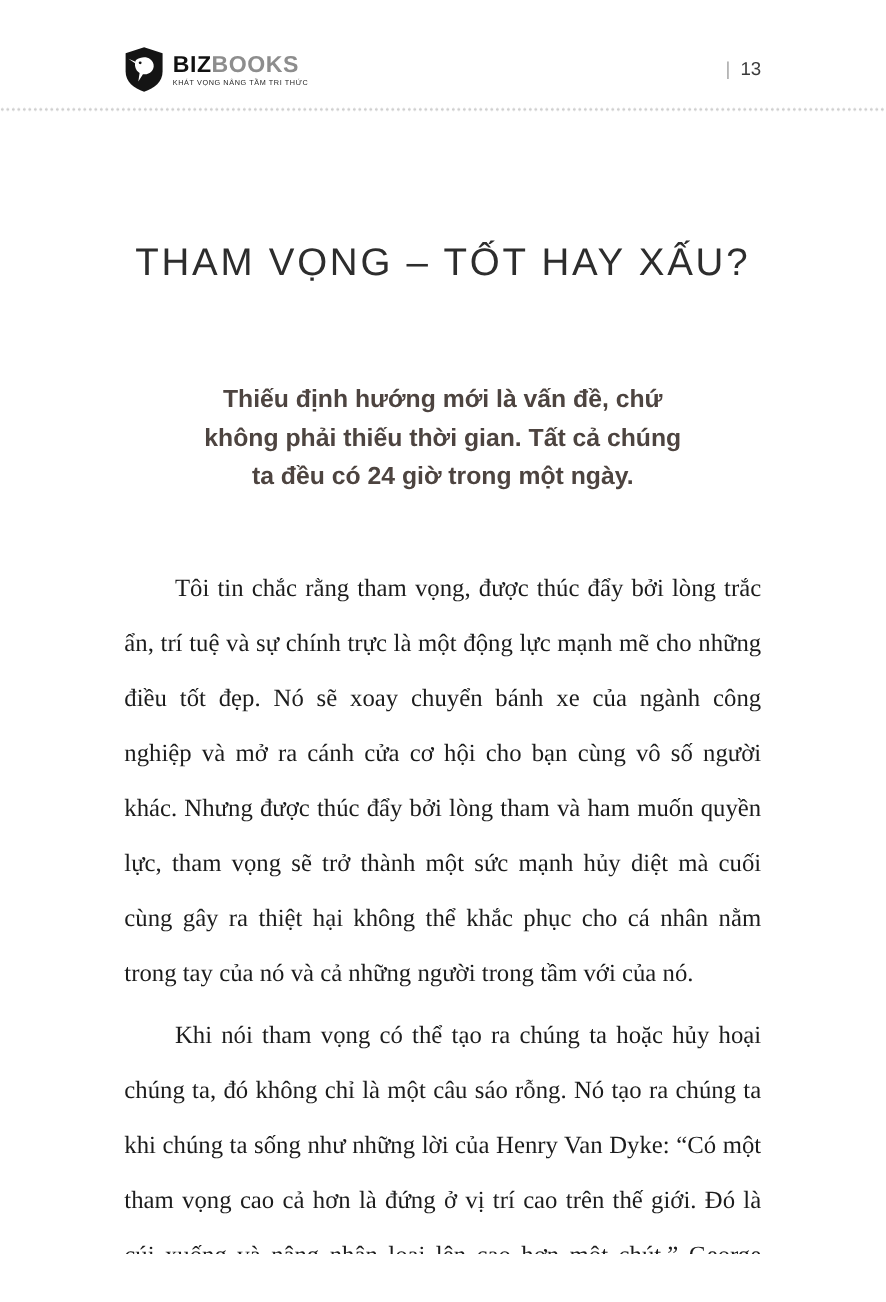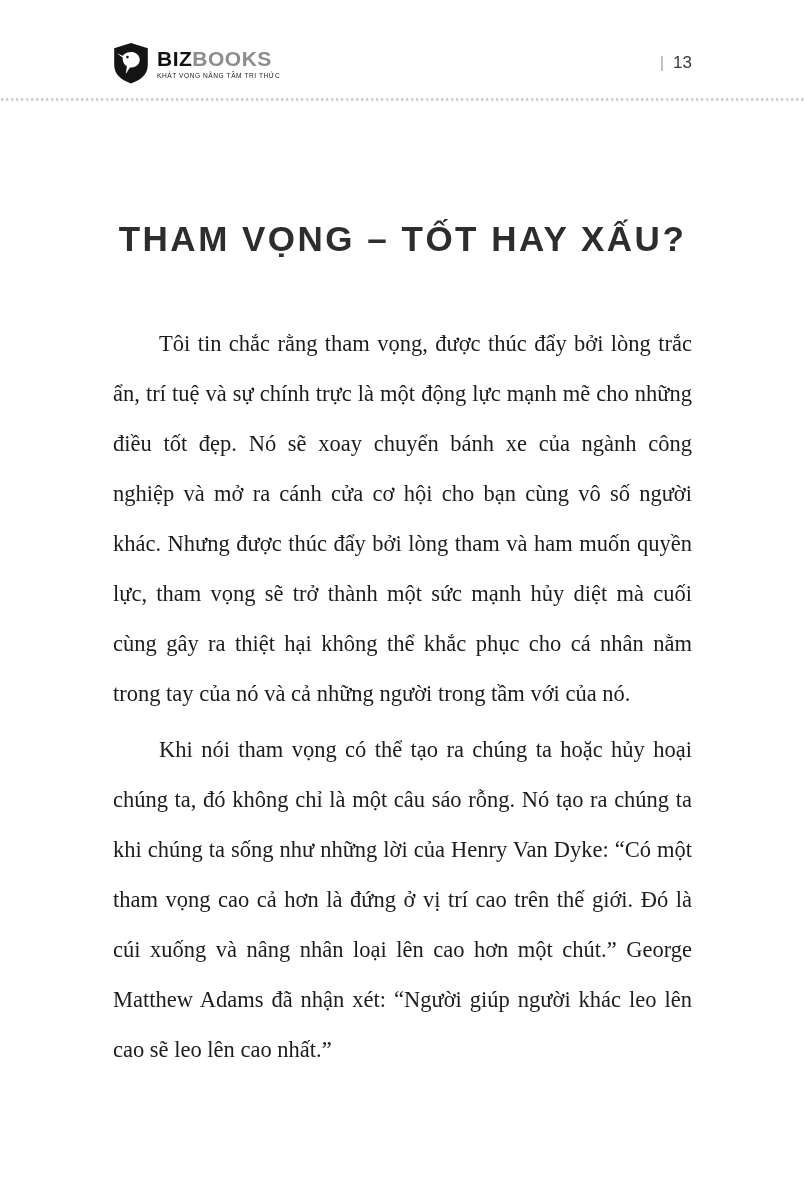--- a/index.html
+++ b/index.html
@@ -59,21 +59,21 @@
     height: 7px;
     background-image: radial-gradient(circle at 2.2px 3.5px, #cfcfcf 1.2px, transparent 1.5px);
     background-size: 5px 7px;
     background-repeat: repeat-x;
   }
 
   .chapter-title {
     margin-top: 116px;
     text-align: center;
     font-family: "Liberation Sans", sans-serif;
-    font-weight: bold;
+    font-weight: normal;
     font-size: 35px;
     letter-spacing: 2.5px;
     color: #2d2d2d;
   }
 
   .epigraph {
     margin-top: 86px;
     text-align: center;
     font-family: "Liberation Sans", sans-serif;
     font-weight: bold;
@@ -113,19 +113,24 @@
     <div class="pagenum">
       <span class="bar">|</span>
       <span class="num">13</span>
     </div>
   </div>
 
   <div class="perforation"></div>
 
   <h1 class="chapter-title">THAM VỌNG – TỐT HAY XẤU?</h1>
 
+  <div class="epigraph">
+    <div>Thiếu định hướng mới là vấn đề, chứ</div>
+    <div>không phải thiếu thời gian. Tất cả chúng</div>
+    <div>ta đều có 24 giờ trong một ngày.</div>
+  </div>
 
   <div class="body-text">
     <p>Tôi tin chắc rằng tham vọng, được thúc đẩy bởi lòng trắc ẩn, trí tuệ và sự chính trực là một động lực mạnh mẽ cho những điều tốt đẹp. Nó sẽ xoay chuyển bánh xe của ngành công nghiệp và mở ra cánh cửa cơ hội cho bạn cùng vô số người khác. Nhưng được thúc đẩy bởi lòng tham và ham muốn quyền lực, tham vọng sẽ trở thành một sức mạnh hủy diệt mà cuối cùng gây ra thiệt hại không thể khắc phục cho cá nhân nằm trong tay của nó và cả những người trong tầm với của nó.</p>
     <p>Khi nói tham vọng có thể tạo ra chúng ta hoặc hủy hoại chúng ta, đó không chỉ là một câu sáo rỗng. Nó tạo ra chúng ta khi chúng ta sống như những lời của Henry Van Dyke: “Có một tham vọng cao cả hơn là đứng ở vị trí cao trên thế giới. Đó là cúi xuống và nâng nhân loại lên cao hơn một chút.” George Matthew Adams đã nhận xét: “Người giúp người khác leo lên cao sẽ leo lên cao nhất.”</p>
   </div>
 
 </div>
 
 </body></html>

